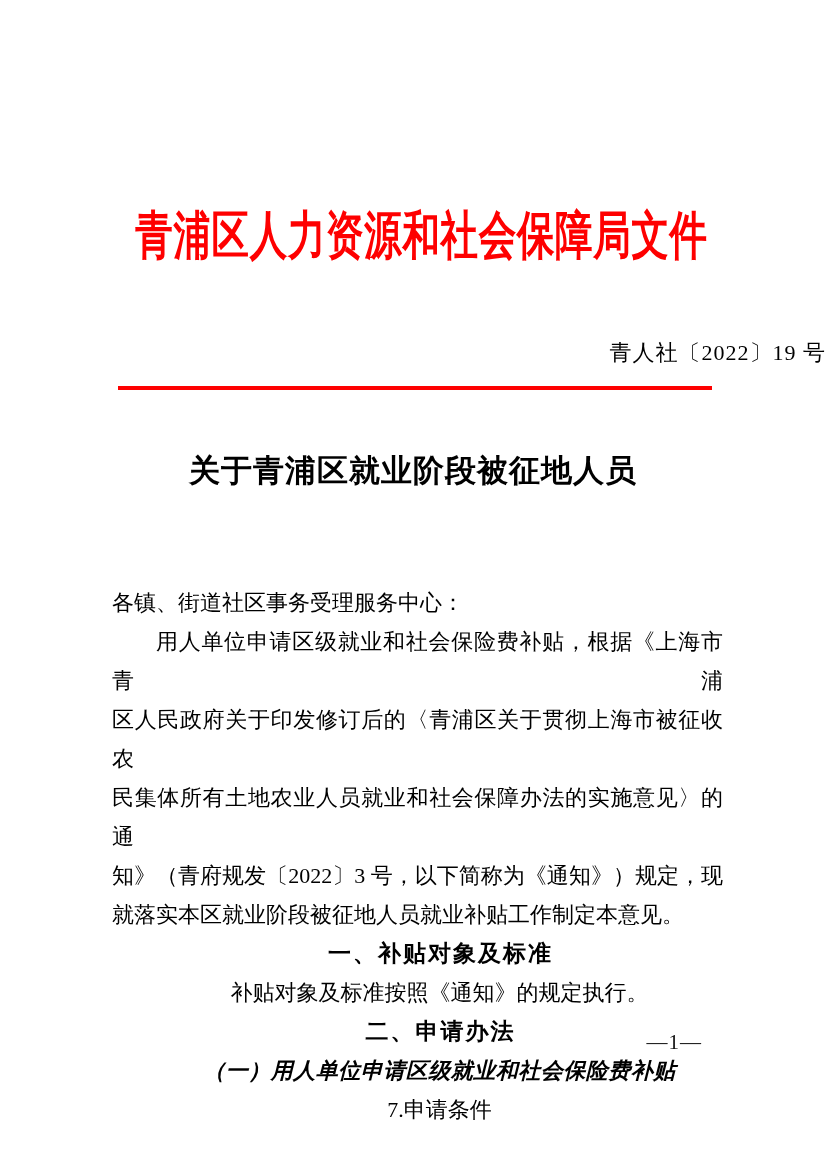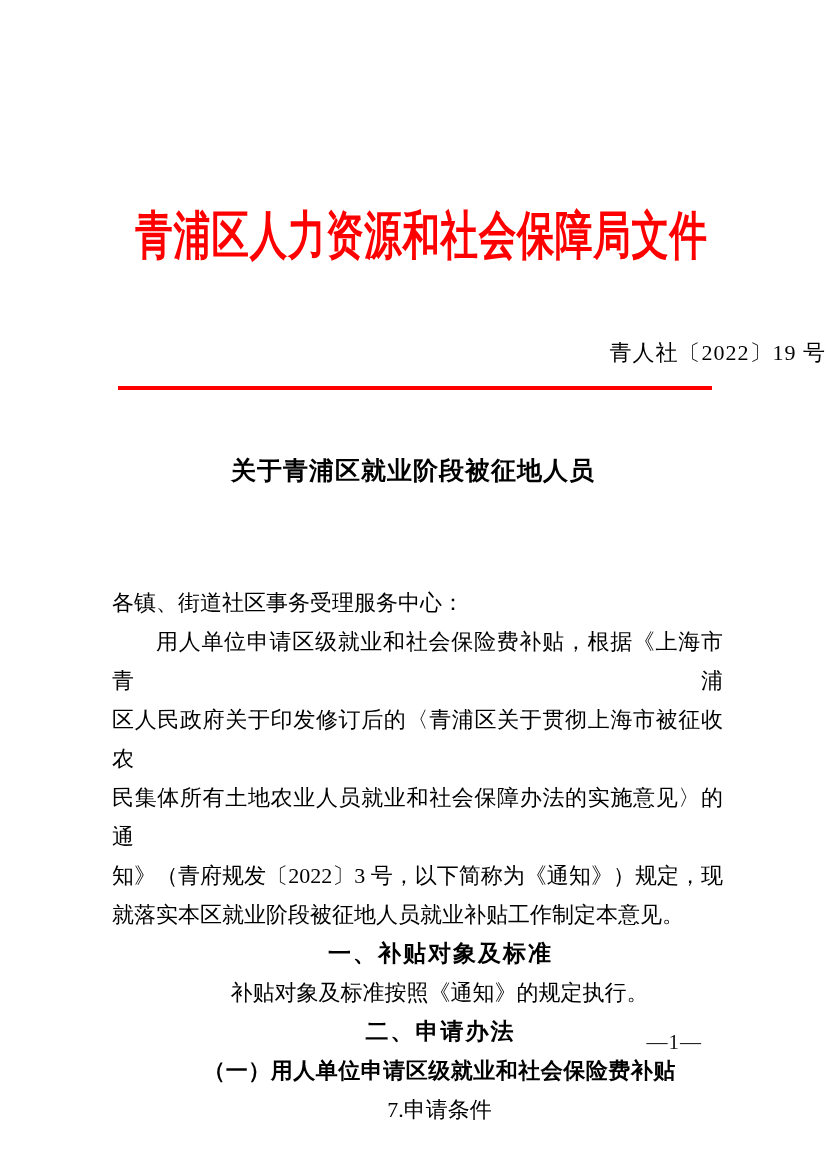--- a/index.html
+++ b/index.html
@@ -53,21 +53,21 @@
     height: 4px;
     background: #fe0000;
   }
   
   .doc-title {
     position: absolute;
     top: 446px;
     left: 0;
     width: 100%;
     text-align: center;
-    font-size: 25px;
+    font-size: 31px;
     font-weight: bold;
     line-height: 50px;
     letter-spacing: 1px;
   }
   
   .body-block {
     position: absolute;
     top: 583px;
     left: 112px;
     width: 611px;
@@ -83,20 +83,21 @@
   }
   .line.heading {
     font-family: "Liberation Sans", sans-serif;
     font-weight: bold;
     letter-spacing: 2px;
     font-size: 23px;
   }
   .line.subheading {
     font-weight: bold;
     letter-spacing: 0.5px;
+    font-style: italic;
   }
   .line.kai { font-weight: normal; }
   
   .page-number {
     position: absolute;
     top: 1030px;
     right: 124px;
     font-size: 21px;
     letter-spacing: 1px;
     color: #111;

